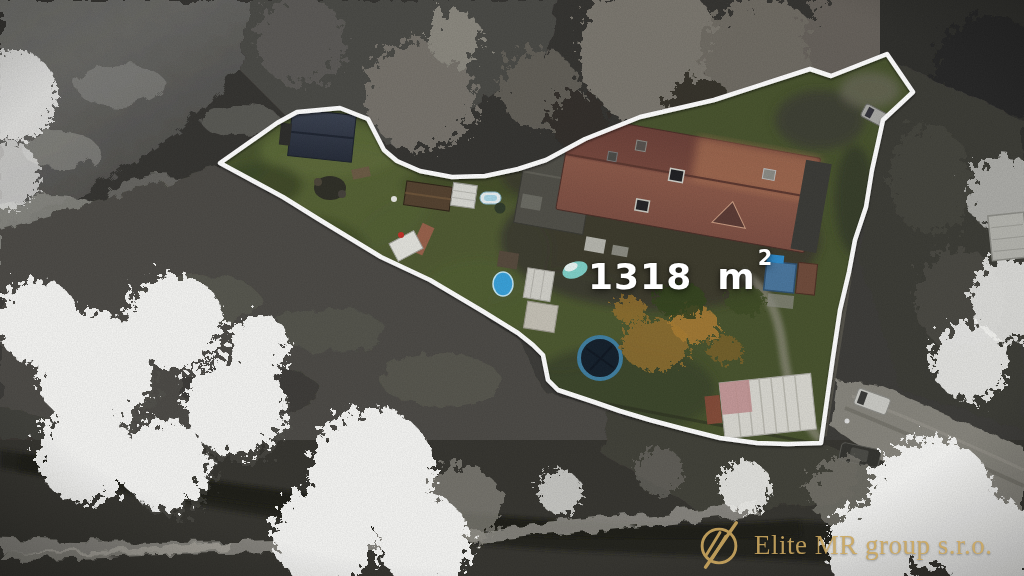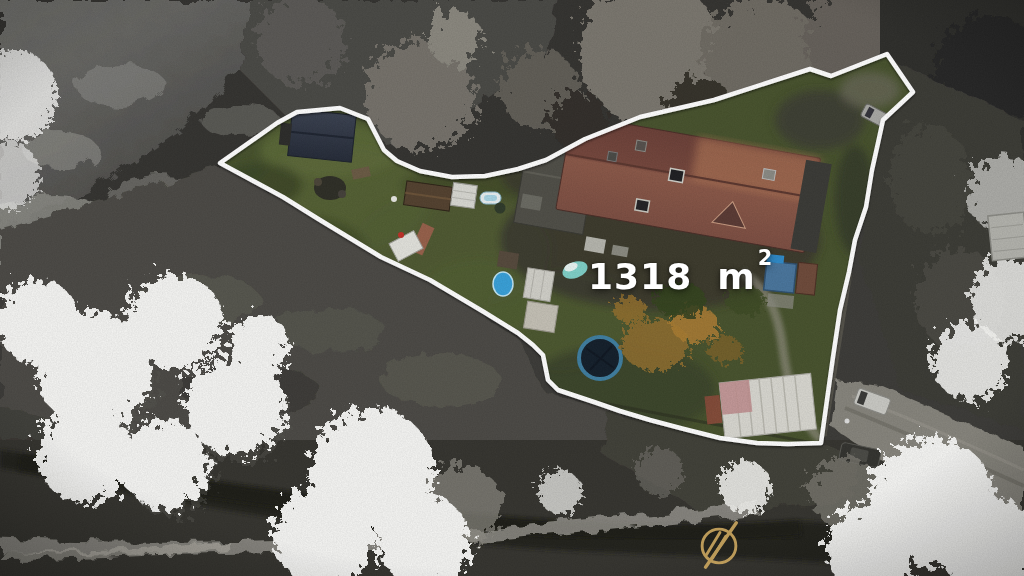--- a/index.html
+++ b/index.html
@@ -362,15 +362,16 @@
 
 <div class="watermark">
   <svg width="54" height="54" viewBox="0 0 56 56">
     <g stroke="#c9a55f" fill="none" stroke-linecap="round">
       <circle cx="28" cy="29" r="17.5" stroke-width="3"></circle>
       <line x1="14" y1="51" x2="46" y2="5" stroke-width="3.5"></line>
       <line x1="15" y1="38" x2="29" y2="15" stroke-width="3"></line>
       <line x1="21" y1="42" x2="35" y2="19" stroke-width="3"></line>
     </g>
   </svg>
+  <span class="brand">Elite MR group s.r.o.</span>
 </div>
 
 </div>
 
 </body></html>

